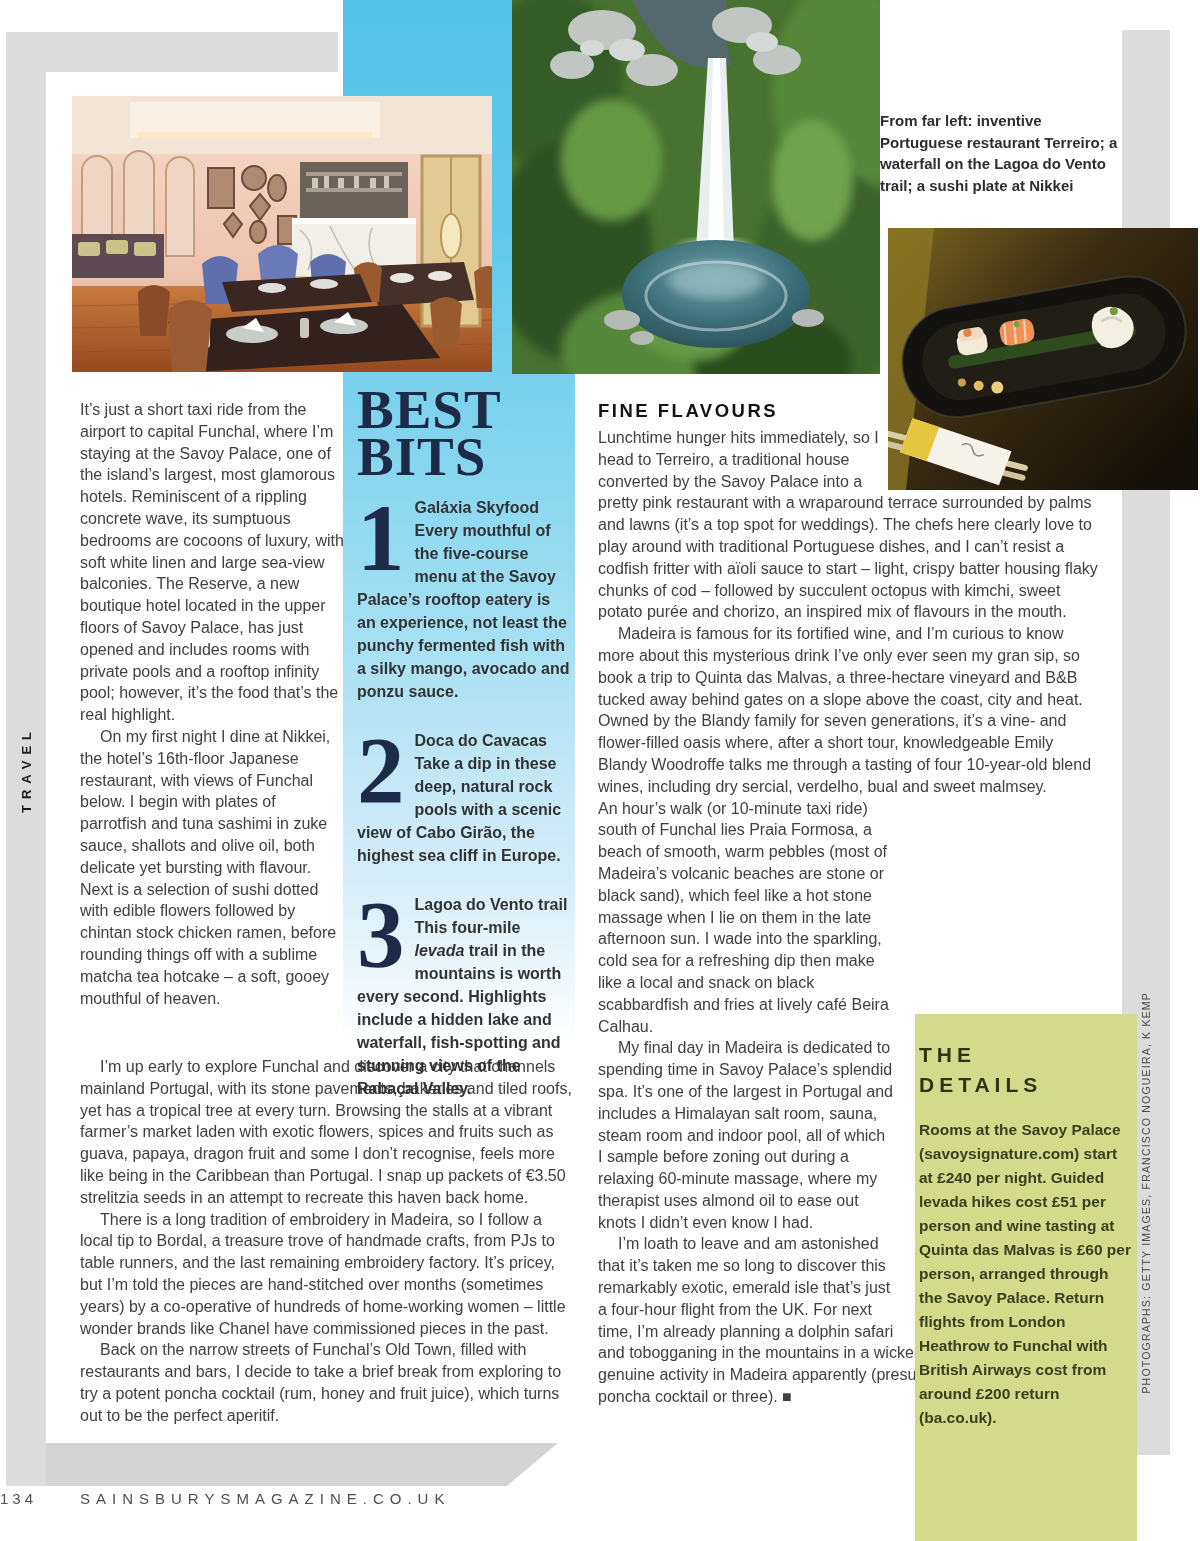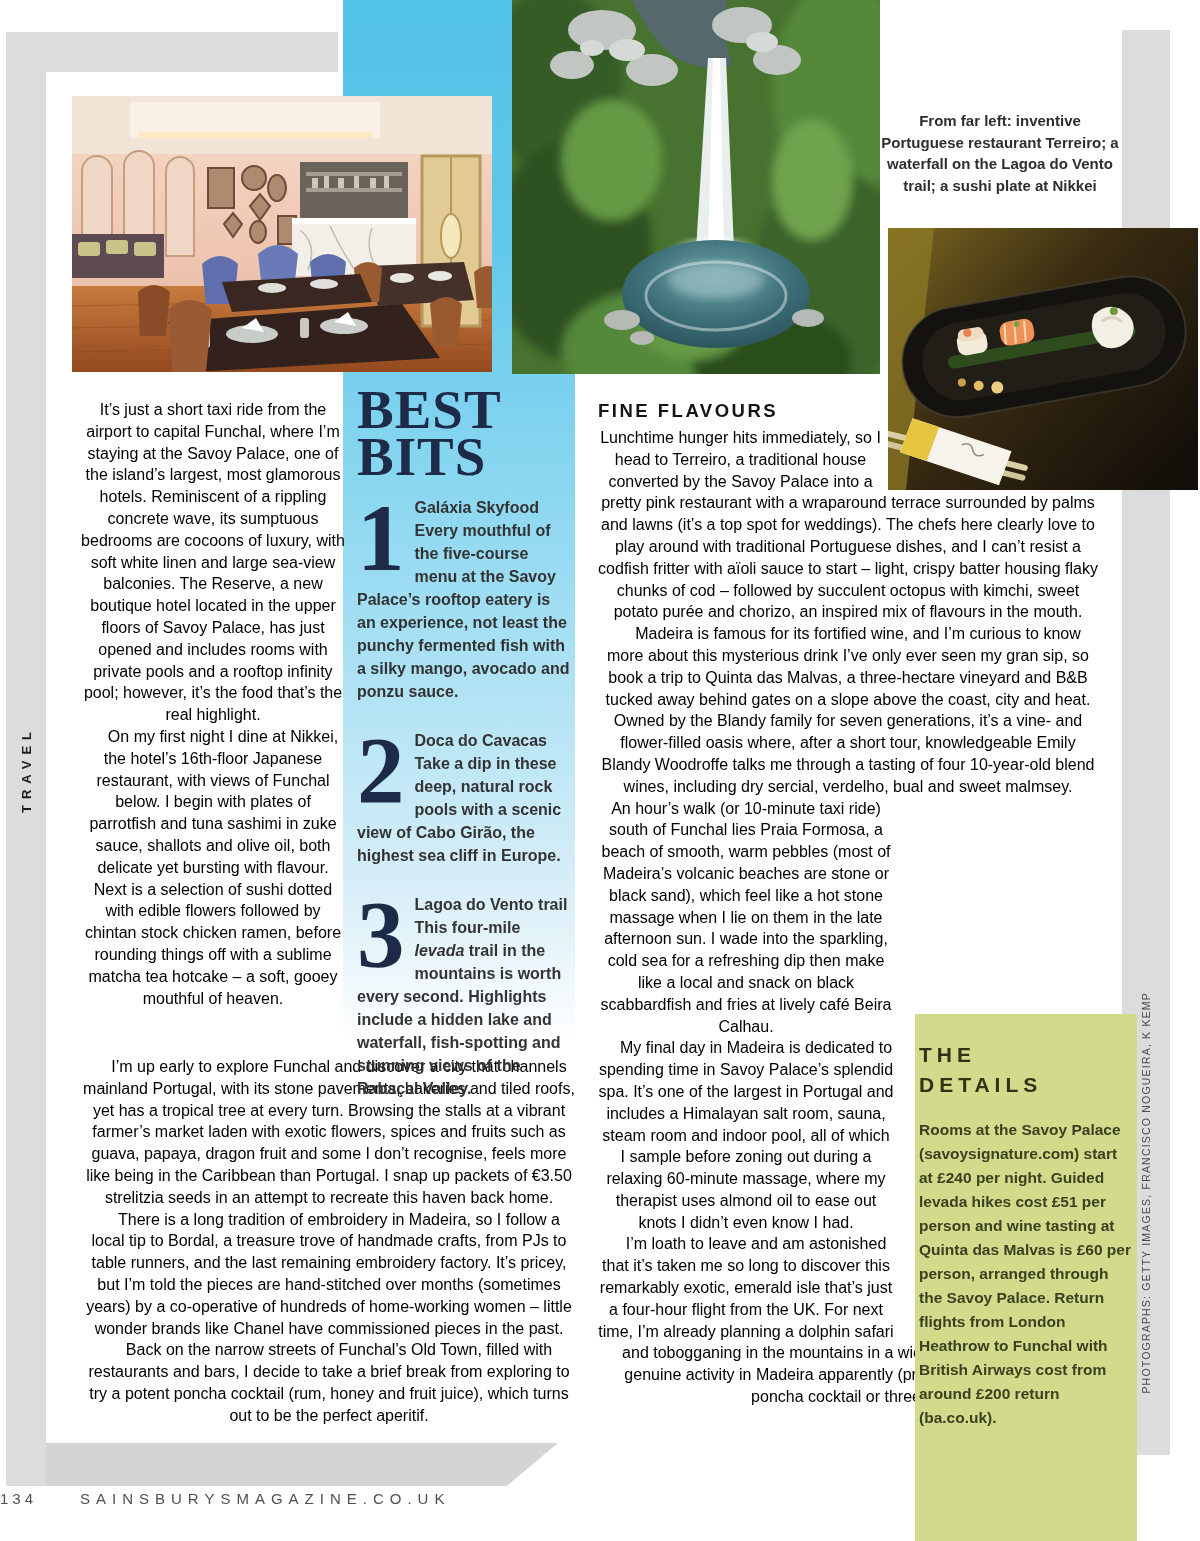--- a/index.html
+++ b/index.html
@@ -21,36 +21,36 @@
     background:linear-gradient(180deg,#53c3e8 0%,#5fc8ea 22%,#9adcf2 55%,#d8eef8 85%,rgba(246,251,253,0) 100%);
   }
   
   .photo { position:absolute; display:block; }
   #restaurant-photo { left:72px;  top:96px;  width:420px; height:276px; }
   #waterfall-photo  { left:512px; top:0;     width:368px; height:374px; }
   #sushi-photo      { left:888px; top:228px; width:310px; height:262px; }
   
   #photo-caption {
     position:absolute; left:880px; top:110px; width:240px;
-    font-size:15px; line-height:21.5px; font-weight:700; color:#2e2e2e; text-align:center;
+    font-size:15px; line-height:21.5px; font-weight:700; color:#2e2e2e; text-align:left;
   }
   
   .vertical { writing-mode:vertical-rl; transform:rotate(180deg); }
   #travel-label {
     position:absolute; left:6px; top:630px; width:40px; height:280px;
     display:flex; align-items:center; justify-content:center;
     font-size:13px; font-weight:700; letter-spacing:6px; color:#1e1e1e;
   }
   #photo-credit {
     position:absolute; left:1122px; top:955px; width:48px; height:475px;
     display:flex; align-items:center; justify-content:center;
     font-size:10.5px; letter-spacing:1.2px; color:#4a4a4a; white-space:nowrap;
   }
   
-  .bodycopy p { font-size:16px; line-height:21.8px; color:#000000;text-align:center; }
+  .bodycopy p { font-size:16px; line-height:21.8px; color:#404040; }
   .bodycopy p + p, .indent { text-indent:20px; }
   #intro-col { position:absolute; left:80px;  top:399px;  width:266px; }
   #wide-col  { position:absolute; left:80px;  top:1056px; width:498px; }
   
   #best-bits { position:absolute; left:357px; top:386px; width:216px; }
   #best-bits h2 {
     font-family:"Liberation Serif", serif; font-weight:700;
     font-size:55px; line-height:47px; letter-spacing:1px; color:#1d2b49;
   }
   .bit { margin-top:16px; font-size:16px; line-height:23px; font-weight:700; color:#333; overflow:visible; }

